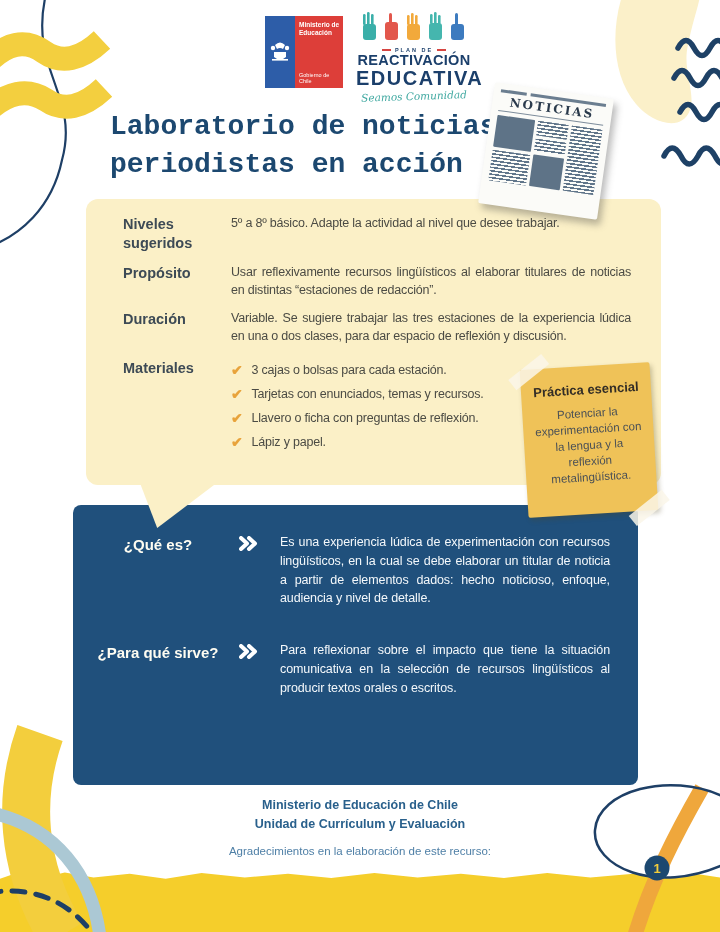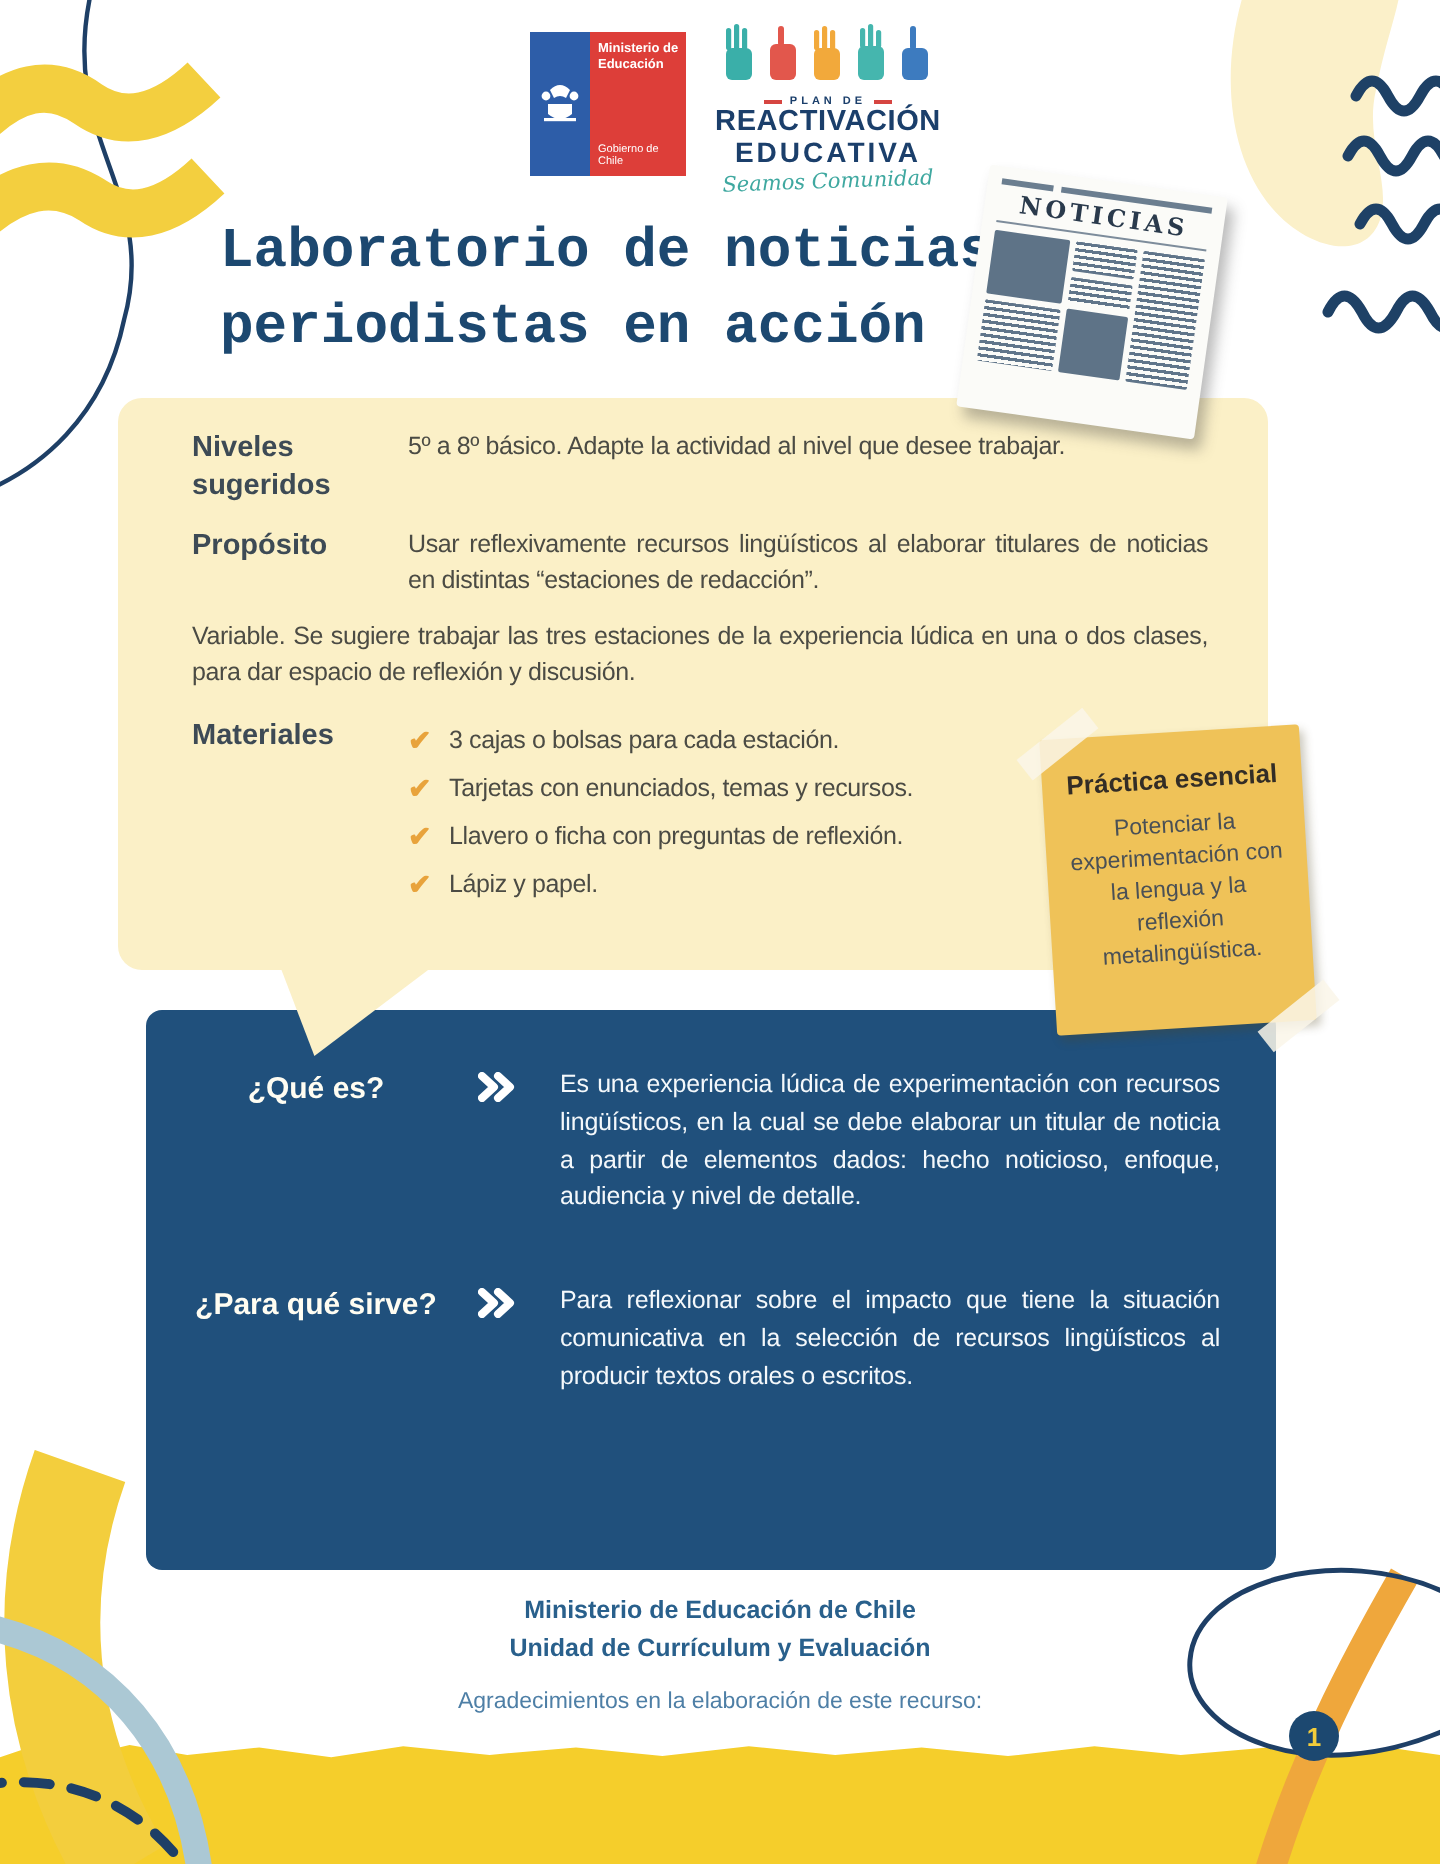--- a/index.html
+++ b/index.html
@@ -23,42 +23,42 @@
   .mineduc .blue{width:30px;background:#2D5DA8;display:flex;align-items:center;justify-content:center;}
   .mineduc .red{flex:1;background:#DD3E39;position:relative;color:#fff;}
   .mineduc .red .min{position:absolute;left:4px;top:5px;font-size:6.5px;font-weight:bold;line-height:1.25;}
   .mineduc .red .gov{position:absolute;left:4px;bottom:4px;font-size:5.5px;}
 
   .planlogo{position:absolute;left:356px;top:12px;width:116px;z-index:3;text-align:center;}
   .planlogo .kicker{font-size:5.5px;font-weight:bold;letter-spacing:2px;color:#1B3F6B;margin-top:1px;
     display:flex;align-items:center;justify-content:center;gap:4px;}
   .planlogo .kicker i{display:inline-block;width:9px;height:2px;background:#D64541;}
   .planlogo .t1{font-size:14.5px;font-weight:bold;color:#1B3F6B;letter-spacing:0.3px;line-height:1.05;}
-  .planlogo .t2{font-size:14px;font-weight:bold;color:#1B3F6B;letter-spacing:1.5px;line-height:1.05;}
+  .planlogo .t2{font-size:20px;font-weight:bold;color:#1B3F6B;letter-spacing:1.5px;line-height:1.05;}
   .planlogo .script{font-family:"DejaVu Serif",serif;font-style:italic;font-size:10.5px;color:#3FA8A0;
     transform:rotate(-2deg);margin-top:1px;}
 
   
   .doc-title{position:absolute;left:110px;top:108px;font-family:Liberation Mono, monospace;font-weight:bold;
     font-size:28px;line-height:1.35;color:#1C4870;z-index:3;}
 
   
   .newspaper{position:absolute;left:486px;top:90px;width:106px;height:110px;background:#FBFBF8;
     transform:rotate(8deg);box-shadow:4px 5px 7px rgba(60,60,60,0.35);border-radius:2px;padding:6px 7px;z-index:4;}
   .np-bar{display:flex;gap:4px;margin-bottom:2px;}
   .np-bar i{height:3px;background:#6B7E90;display:block;}
   .np-mast{font-family:"DejaVu Serif",serif;font-weight:bold;font-size:12px;letter-spacing:2px;
     color:#2A3A4C;text-align:center;border-bottom:1px solid #7d8c9b;padding-bottom:2px;margin-bottom:4px;}
   .np-grid{display:flex;gap:3px;height:66px;}
   .np-col{display:flex;flex-direction:column;gap:3px;}
   .np-photo{background:#5E7387;border-radius:1px;}
   .np-txt{background:repeating-linear-gradient(to bottom,#60758a 0 1.6px,rgba(0,0,0,0) 1.6px 3.4px);border-radius:1px;}
 
   
-  .info-box{position:absolute;left:59px;top:199px;width:575px;height:286px;background:#FBF0C7;
+  .info-box{position:absolute;left:86px;top:199px;width:575px;height:286px;background:#FBF0C7;
     border-radius:12px;z-index:2;box-sizing:border-box;padding:15px 30px 0 37px;}
   .info-tail{position:absolute;left:138px;top:482px;width:80px;height:46px;background:#FBF0C7;
     clip-path:polygon(2% 0,100% 0,24% 100%);z-index:5;}
   .yb-row{display:flex;margin-bottom:10px;}
   .yb-label{width:108px;flex:none;font-size:14.5px;font-weight:bold;color:#3D4A55;line-height:1.3;padding-top:1px;}
   .yb-text{flex:1;font-size:12.5px;color:#4B4B44;line-height:1.45;letter-spacing:-0.2px;text-align:justify;}
   .yb-row.r2{}
   .yb-row.r3{margin-bottom:13px;}
   .mat-list{flex:1;}
   .mat-item{display:flex;gap:9px;font-size:12.5px;color:#4B4B44;line-height:24px;letter-spacing:-0.2px;}
@@ -197,20 +197,21 @@
   <div class="info-box">
     <div class="yb-row">
       <div class="yb-label">Niveles sugeridos</div>
       <div class="yb-text" style="text-align:left">5º a 8º básico. Adapte la actividad al nivel que desee trabajar.</div>
     </div>
     <div class="yb-row r2">
       <div class="yb-label">Propósito</div>
       <div class="yb-text">Usar reflexivamente recursos lingüísticos al elaborar titulares de noticias en distintas “estaciones de redacción”.</div>
     </div>
     <div class="yb-row r3">
+      <div class="yb-label">Duración</div>
       <div class="yb-text">Variable. Se sugiere trabajar las tres estaciones de la experiencia lúdica en una o dos clases, para dar espacio de reflexión y discusión.</div>
     </div>
     <div class="yb-row">
       <div class="yb-label">Materiales</div>
       <div class="mat-list">
         <div class="mat-item">
             <span class="check">✔</span>
             <span>3 cajas o bolsas para cada estación.</span>
           </div>
         <div class="mat-item">

